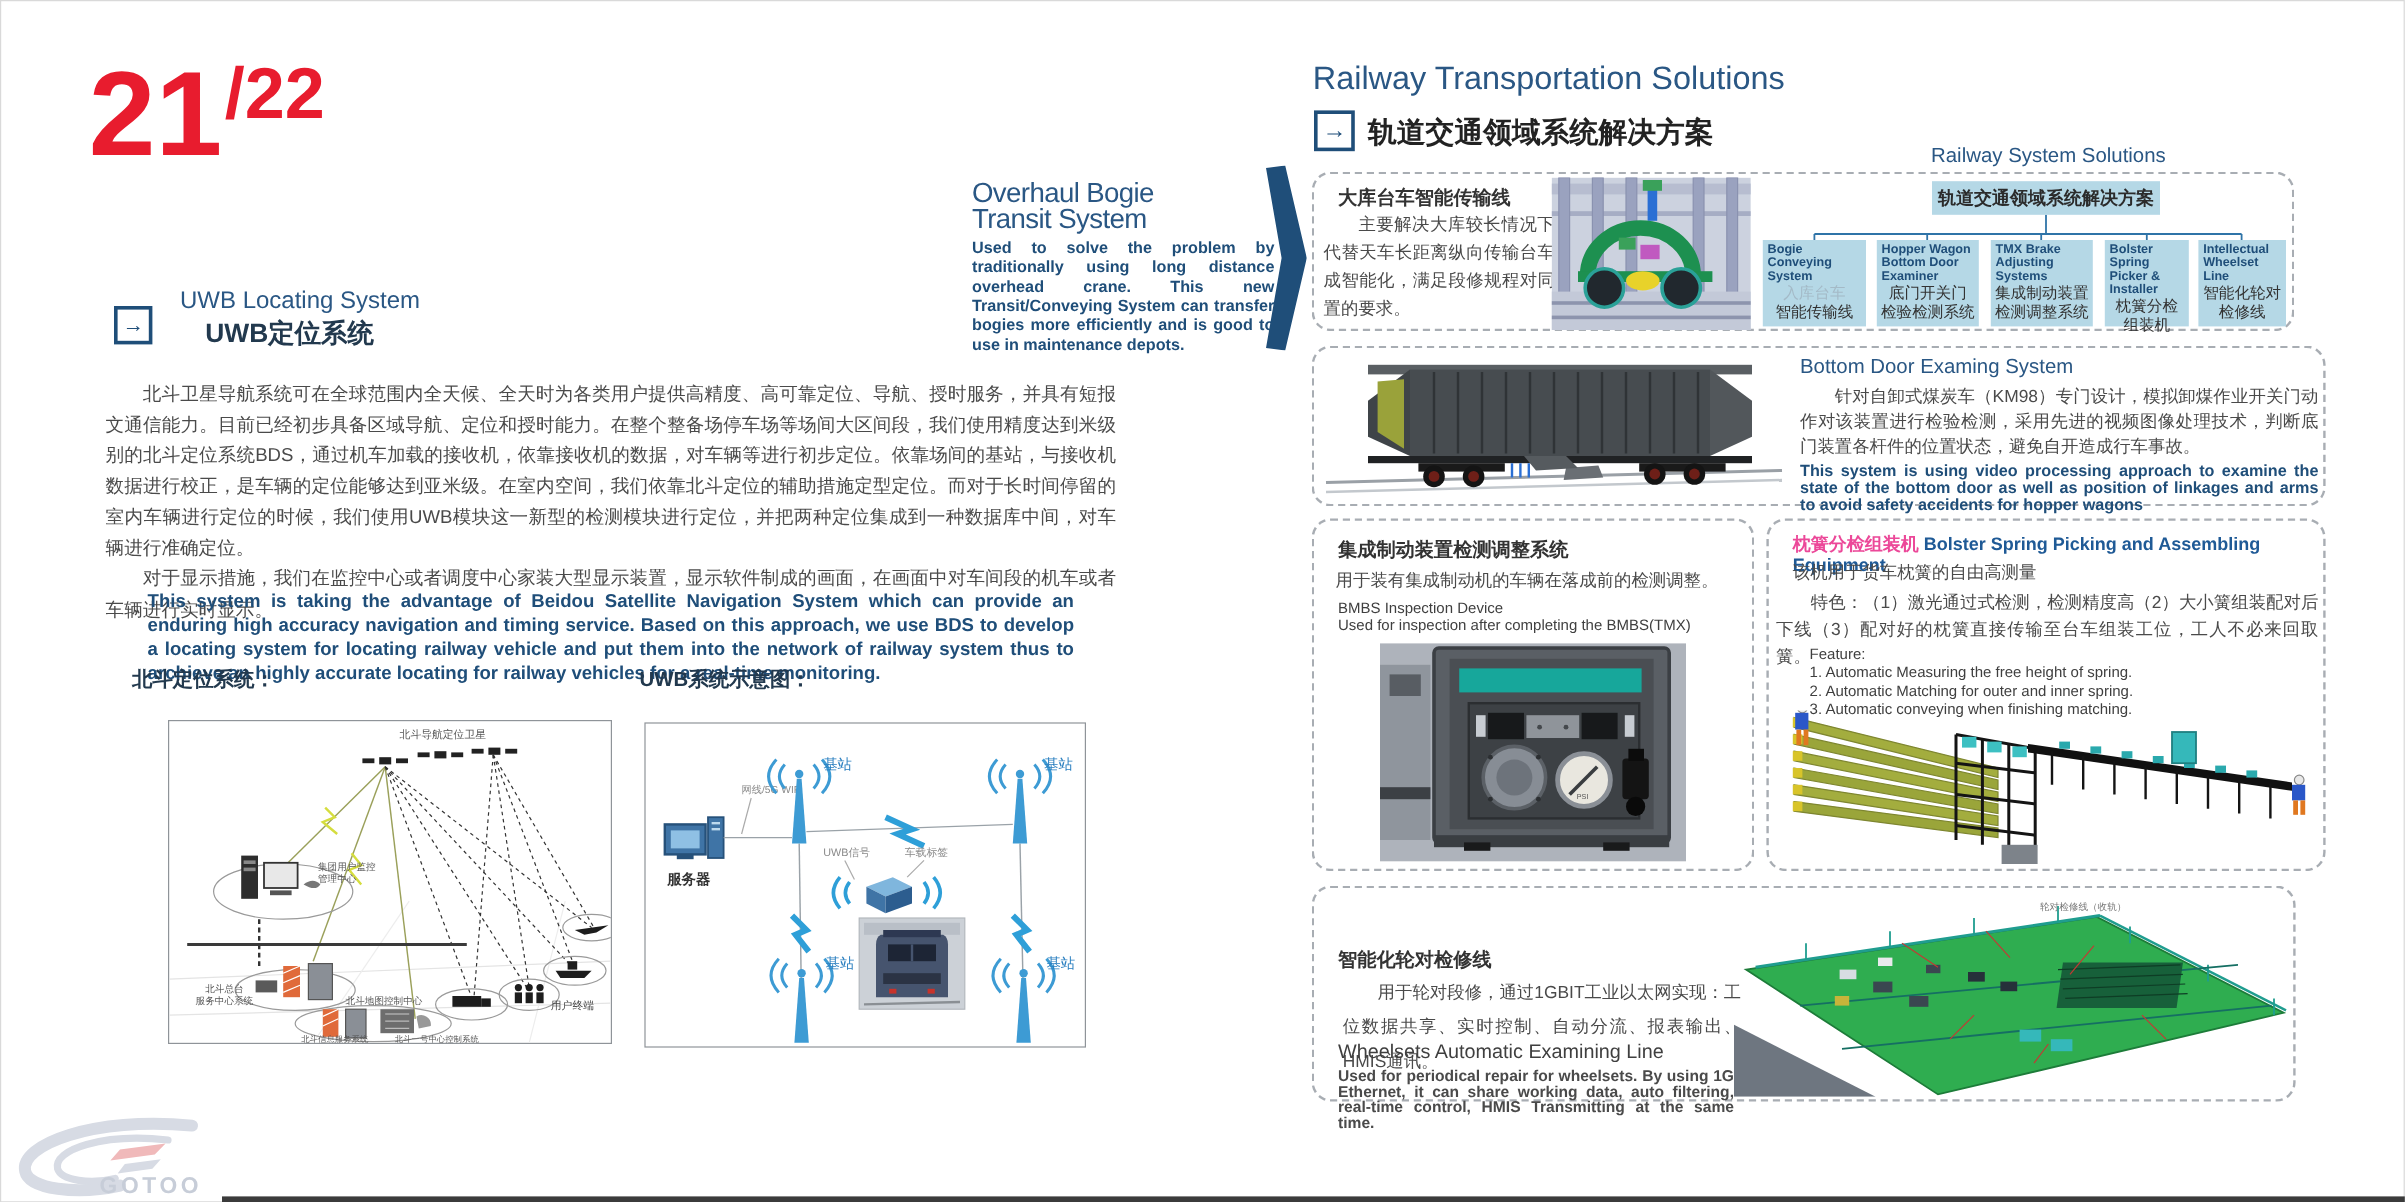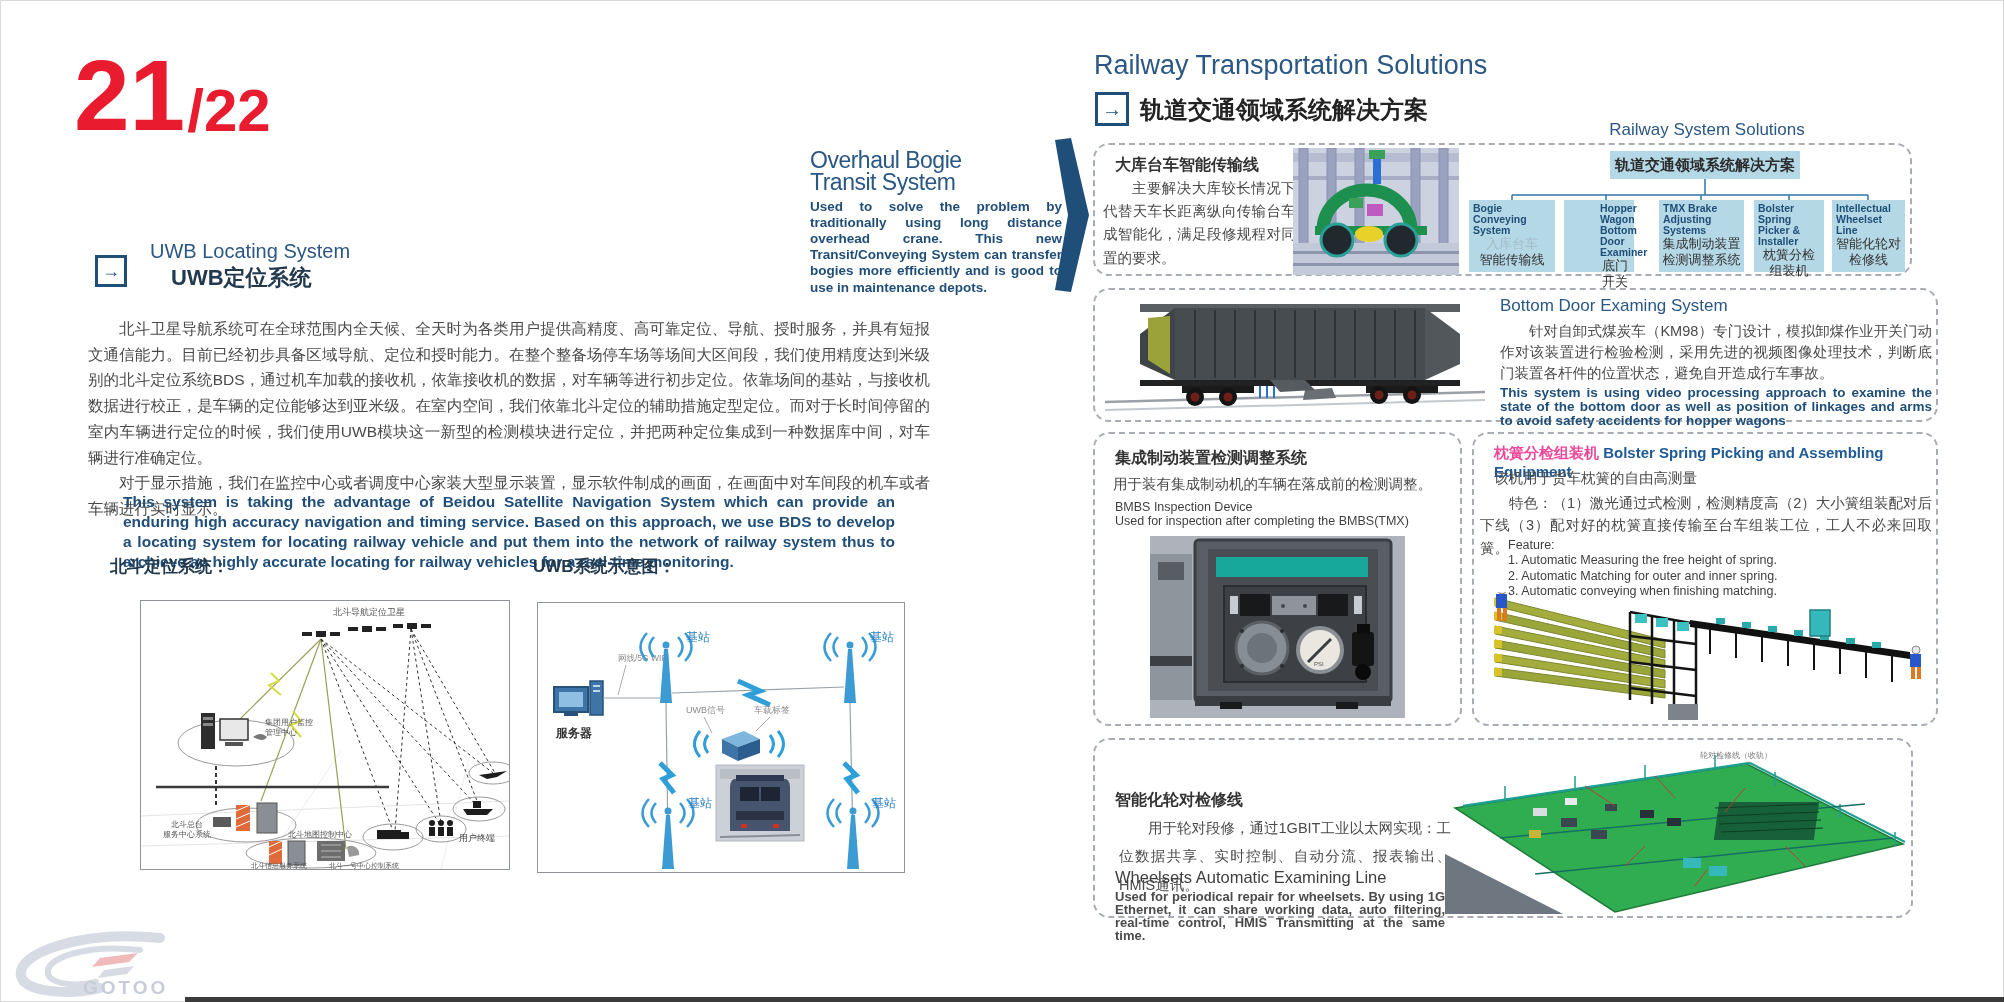--- a/index.html
+++ b/index.html
@@ -3,21 +3,21 @@
 <meta charset="utf-8">
 <style>
   * { margin:0; padding:0; box-sizing:border-box; }
   html,body { width:2004px; height:1002px; }
   body { position:relative; background:#fff; font-family:"Liberation Sans","DejaVu Sans",sans-serif; overflow:hidden; }
   .page { position:absolute; inset:0; box-shadow: inset 0 0 0 1px #d9d9d9; }
 
   .abs { position:absolute; }
 
   
-  .pagenum { left:74px; top:48px; color:#e81c2e; font-weight:bold; display:flex; align-items:flex-end; }
+  .pagenum { left:74px; top:48px; color:#e81c2e; font-weight:bold; display:flex; }
   .pagenum .big { font-size:100px; line-height:0.95; }
   .pagenum .small { font-size:60px; line-height:1; margin-left:2px; margin-bottom:2px; }
 
   
   .arrow-box { border:3px solid #1f4e79; color:#1f4e79; display:flex; align-items:center; justify-content:center; font-weight:bold; background:#fff; }
 
   
   .uwb-head-en { left:150px; top:240px; font-size:20px; color:#2a5784; }
   .uwb-head-zh { left:149px; top:263px; font-size:22px; font-weight:bold; color:#22394e;margin-left:22px; }
 
@@ -320,21 +320,21 @@
     </svg>
 
     <div class="tree-root">轨道交通领域系统解决方案</div>
 
     <div class="tree-child" style="left:374px; width:86px;">
       <div class="tc-en">Bogie Conveying System</div>
       <div class="tc-spacer"></div>
       <div class="tc-zh tc-faded">入库台车</div>
       <div class="tc-zh" style="margin-bottom:4px;">智能传输线</div>
     </div>
-    <div class="tree-child" style="left:469px; width:70px;padding-left:32px;">
+    <div class="tree-child" style="left:469px; width:85px;">
       <div class="tc-en">Hopper Wagon Bottom Door Examiner</div>
       <div class="tc-spacer"></div>
       <div class="tc-zh">底门开关门</div>
       <div class="tc-zh" style="margin-bottom:4px;">检验检测系统</div>
     </div>
     <div class="tree-child" style="left:564px; width:85px;">
       <div class="tc-en">TMX Brake Adjusting Systems</div>
       <div class="tc-spacer"></div>
       <div class="tc-zh">集成制动装置</div>
       <div class="tc-zh" style="margin-bottom:4px;">检测调整系统</div>

